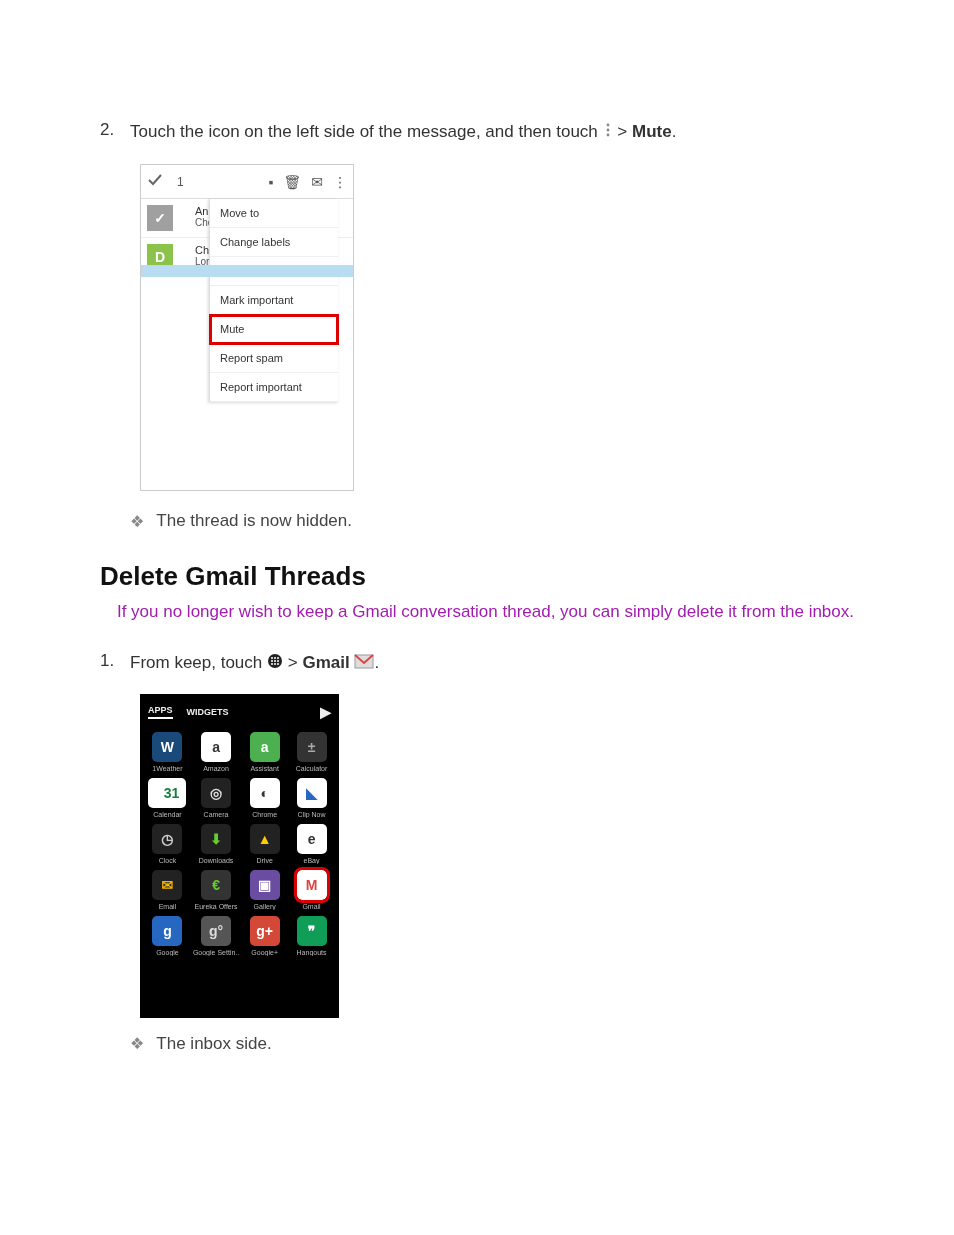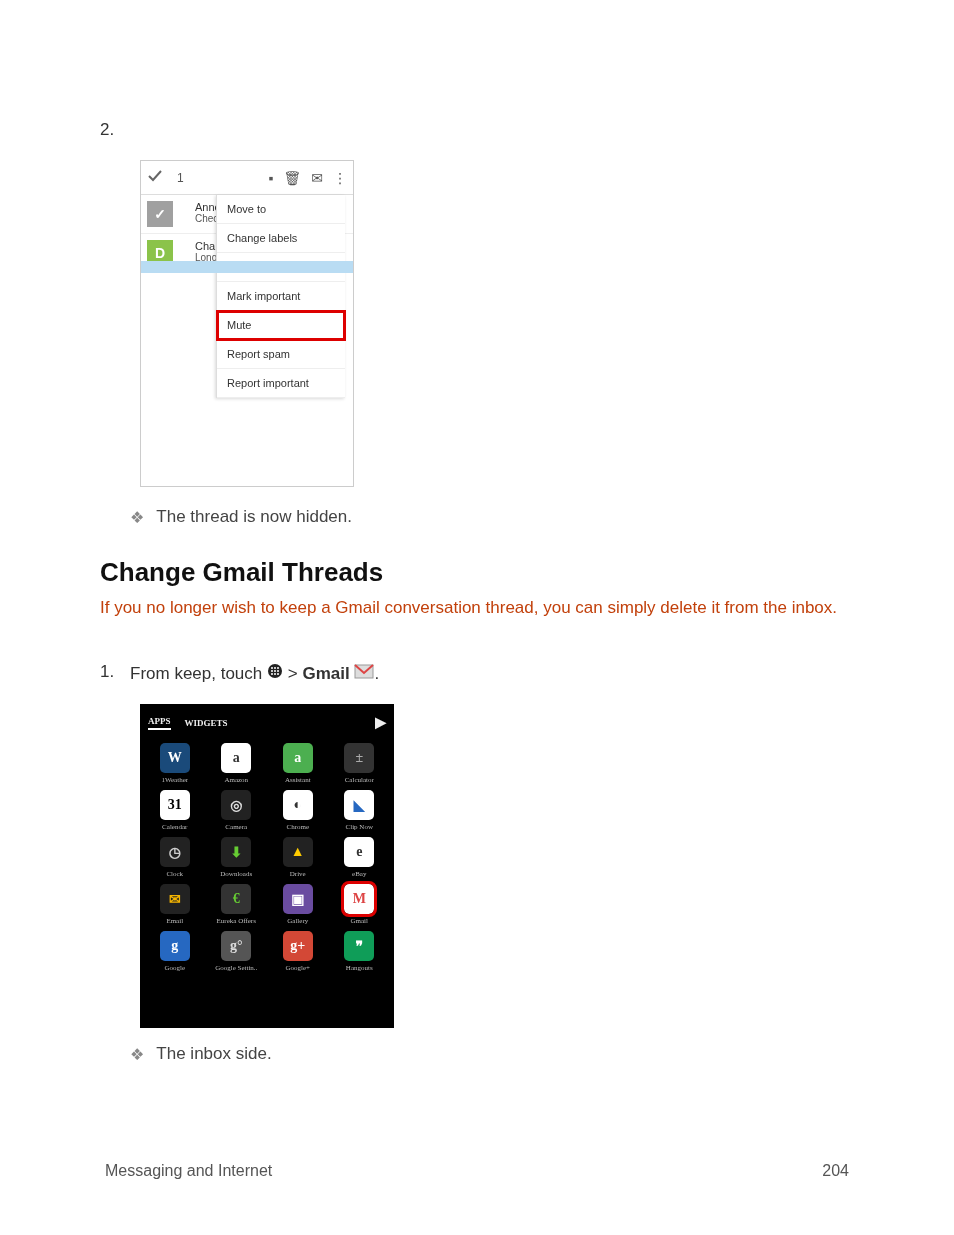--- a/index.html
+++ b/index.html
@@ -52,21 +52,21 @@
   .gm-icn { font-size:14px; color:#555; }
   .gm-body { position: relative; }
   .gm-row { display:flex; gap:6px; padding:6px; border-bottom:1px solid #eee;}
   .gm-avatar { width:26px; height:26px; display:flex; align-items:center; justify-content:center; color:#fff; font-weight:bold; font-size:14px; }
   .gm-avatar.sel { background:#a0a0a0; }
   .gm-avatar.d { background:#8bc34a; }
   .gm-meta { font-size:10px; color:#555;margin-left:16px; }
   .gm-meta .nm { font-size:11px; color:#333; }
   .gm-menu {
     position:absolute;
-    top:0; right:8px;
+    top:0; right:15px;
     width:128px;
     background:#fff;
     border-left:1px solid #ddd;
     box-shadow:-1px 1px 3px rgba(0,0,0,0.15);
   }
   .gm-menu .mi {
     font-size:11px;
     padding:8px 10px;
     border-bottom:1px solid #eee;
     color:#333;
@@ -94,34 +94,34 @@
   
   h2 {
     font-family: Arial Black, Arial, sans-serif;
     font-weight:900;
     font-size:26px;
     color:#111;
     margin:20px 0 8px 0;
   }
   .para {
     font-size:17px;
-    color:#c2410c;
-    margin-bottom:42px;
+    color:#a21caf;
+    margin-bottom:27px;
     line-height:1.4;
+    text-align:right;
   }
   
   .apps-mock {
     margin:16px 0 16px 40px;
-    width:254px;
+    width:199px;
     height:324px;
     background:#000;
     position:relative;
     padding:6px;
     box-sizing:border-box;
-    font-family:Liberation Serif, serif;
   }
   .am-tabs { display:flex; align-items:center; gap:14px; color:#eee; font-size:9px; font-weight:bold; padding:4px 2px; }
   .am-tabs .t1 { border-bottom:2px solid #fff; padding-bottom:2px; }
   .am-tabs .shop { margin-left:auto; font-size:14px; }
   .am-grid { display:grid; grid-template-columns:repeat(4,1fr); gap:6px 4px; margin-top:8px;}
   .app {
     text-align:center;
   }
   .app .ic {
     width:30px; height:30px; margin:0 auto 3px auto;
@@ -140,20 +140,32 @@
   }
   .bold { font-weight:bold; }
 </style>
 </head>
 <body>
 
 <div class="page">
 
   <div class="step">
     <div class="num">2.</div>
+    <div class="body">
+      <span>Touch the icon on the left side of the message, and then touch</span>
+      <span class="inline-icon">
+        <svg width="10" height="16" viewBox="0 0 10 16">
+            <circle cx="5" cy="3" r="1.4" fill="#888"></circle>
+            <circle cx="5" cy="8" r="1.4" fill="#888"></circle>
+            <circle cx="5" cy="13" r="1.4" fill="#888"></circle>
+          </svg>
+      </span>
+      <span>&gt;</span>
+      <span class="bold">Mute</span><span>.</span>
+    </div>
   </div>
 
   <div class="gmail-mock">
     <div class="gm-header">
       <span><svg class="gm-check" viewBox="0 0 16 16">
             <path d="M2 8 L6 12 L14 3" stroke="#666" stroke-width="2" fill="none"></path>
           </svg></span>
       <span class="gm-count">1</span>
       <span class="gm-icn">▪</span>
       <span class="gm-icn">🗑</span>
@@ -188,21 +200,21 @@
         </div>
       <div class="nav-hint"></div>
     </div>
   </div>
 
   <div class="note">
     <span class="diamond-bullet">❖</span>
     <span>The thread is now hidden.</span>
   </div>
 
-  <h2>Change Gmail Threads</h2>
+  <h2>Delete Gmail Threads</h2>
   <div class="para">If you no longer wish to keep a Gmail conversation thread, you can simply delete it from the inbox.</div>
 
   <div class="step">
     <div class="num">1.</div>
     <div class="body">
       <span>From keep, touch</span>
       <span class="inline-icon">
         <svg width="16" height="16" viewBox="0 0 16 16">
             <circle cx="8" cy="8" r="7" fill="#222"></circle>
             <g fill="#fff">
@@ -246,21 +258,21 @@
         </div>
         <div class="app">
           <div class="ic" style="background: rgb(76, 175, 80); color: rgb(255, 255, 255);">a</div>
           <div class="lb">Assistant</div>
         </div>
         <div class="app">
           <div class="ic" style="background: rgb(51, 51, 51); color: rgb(170, 170, 170);">±</div>
           <div class="lb">Calculator</div>
         </div>
         <div class="app">
-          <div class="ic" style="background: rgb(255, 255, 255); color: #000000;">31</div>
+          <div class="ic" style="background: rgb(255, 255, 255); color: #15803d; padding-left: 8px;">31</div>
           <div class="lb">Calendar</div>
         </div>
         <div class="app">
           <div class="ic" style="background: rgb(34, 34, 34); color: rgb(221, 221, 221);">◎</div>
           <div class="lb">Camera</div>
         </div>
         <div class="app">
           <div class="ic" style="background: rgb(255, 255, 255); color: rgb(51, 51, 51);">◐</div>
           <div class="lb">Chrome</div>
         </div>
@@ -317,18 +329,14 @@
           <div class="lb">Hangouts</div>
         </div>
       </div>
   </div>
 
   <div class="note">
     <span class="diamond-bullet">❖</span>
     <span>The inbox side.</span>
   </div>
 
-  <div class="footer">
-    <span>Messaging and Internet</span>
-    <span>204</span>
-  </div>
 
 </div>
 
 </body></html>

